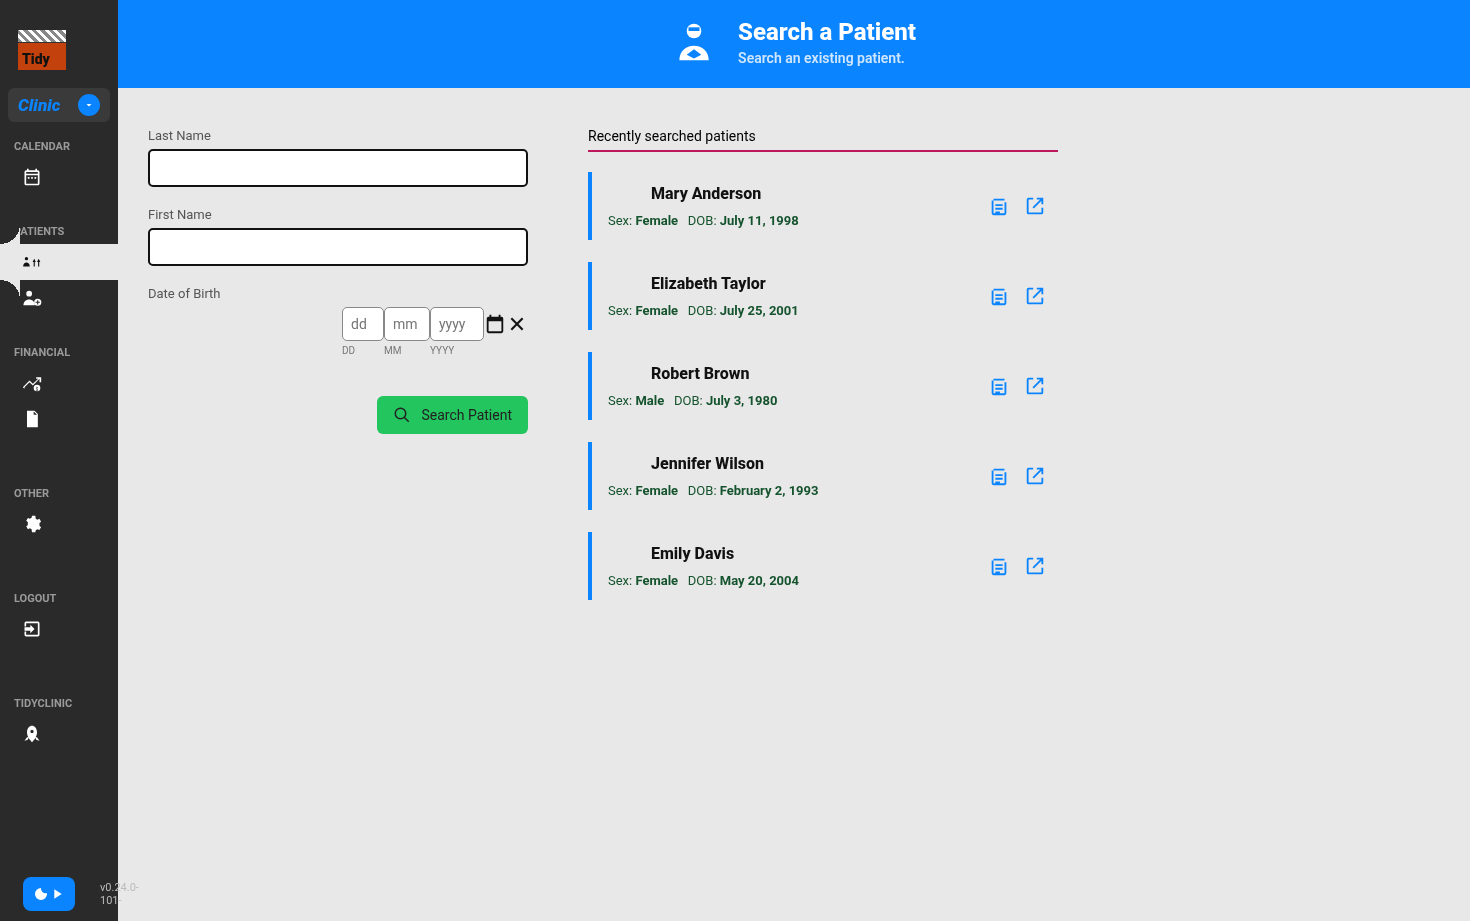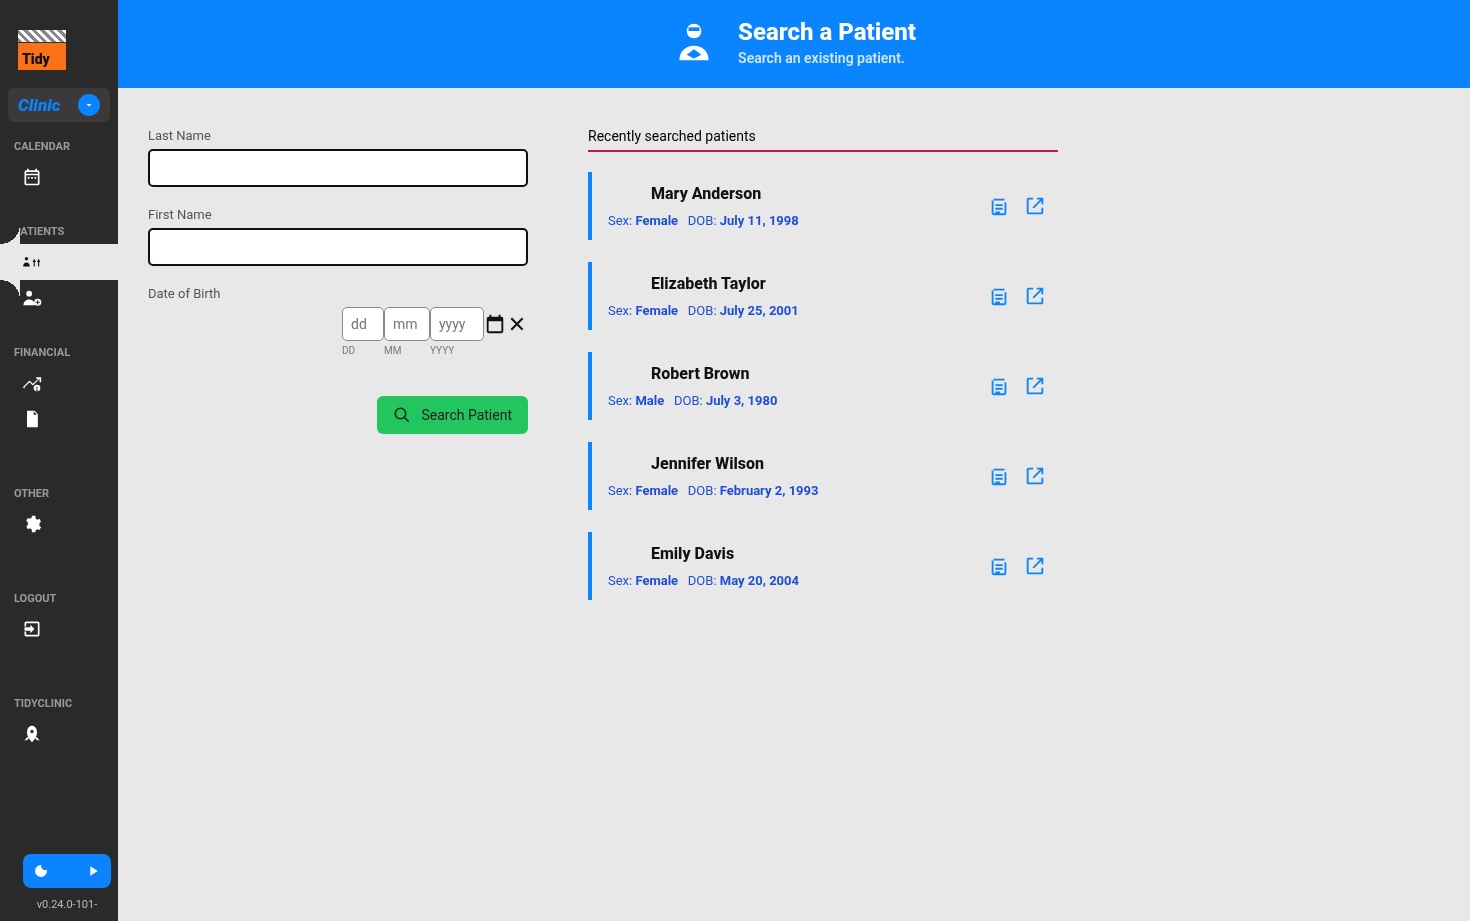--- a/index.html
+++ b/index.html
@@ -1,38 +1,38 @@
 <!DOCTYPE html>
 <html><head>
   <meta charset="utf-8">
   <style>
     * { box-sizing: border-box; margin: 0; padding: 0; font-family: -apple-system, BlinkMacSystemFont, 'Segoe UI', Roboto, Arial, sans-serif; }
     body { background: #e8e8e8; width: 1470px; height: 921px; overflow: hidden; display: flex; }
 
     
     .sidebar { width: 118px; background: #2a2a2a; display: flex; flex-direction: column; position: relative; height: 921px; }
-    .logo-box { width: 48px; height: 40px; background: #f97316; margin: 30px 0 8px 18px; position: relative; display:flex; align-items:flex-end; padding:3px 4px; }
+    .logo-box { width: 48px; height: 40px; background: #c2410c; margin: 30px 0 8px 18px; position: relative; display:flex; align-items:flex-end; padding:3px 4px; }
     .logo-box::before { content:''; position:absolute; top:0; left:0; right:0; height:12px; background: repeating-linear-gradient(45deg,#888 0 3px,#fff 3px 6px); border-bottom:1px solid #333;}
     .logo-text { font-size: 14px; font-weight: 900; color: #111; }
 
     .clinic-button { margin: 10px 8px 8px 8px; background: #3a3a3a; border-radius: 6px; padding: 6px 10px; display: flex; align-items: center; justify-content: space-between; }
     .clinic-label { color: #0a84ff; font-weight: 900; font-size: 17px; font-style: italic; }
     .clinic-chevron { width: 22px; height: 22px; background: #0a84ff; border-radius: 50%; display: flex; align-items:center; justify-content:center;}
     .clinic-chevron svg { fill:#fff; }
 
     .nav-header { color: #9a9a9a; font-size: 11px; font-weight: 700; padding: 10px 14px 6px 14px; }
     .nav-spacer { height: 20px; }
     .nav-item { padding: 8px 0 8px 22px; display:flex; align-items:center; position:relative; }
     .nav-item.active { background: #e8e8e8; }
     .nav-item.active::before { content:''; position:absolute; left:0; top:-20px; width:20px;height:20px; background:radial-gradient(circle at 0 0,#2a2a2a 20px,#e8e8e8 20px); }
     .nav-item.active::after { content:''; position:absolute; left:0; bottom:-20px; width:20px;height:20px; background:radial-gradient(circle at 0 100%,#2a2a2a 20px,#e8e8e8 20px); }
     .nav-icon { fill:#fff; width:20px; height:20px; }
     .nav-item.active .nav-icon { fill:#111; }
 
-    .sidebar-bottom { position:absolute; bottom:10px; left:16px; right:0; display:flex; flex-direction:column; align-items:center; gap:10px;}
+    .sidebar-bottom { position:absolute; bottom:10px; left:8px; right:0; display:flex; flex-direction:row; align-items:center; gap:10px;}
     .theme-toggle { margin:0 15px; height:34px; width:88px; background:#0a84ff; border-radius:8px; display:flex; align-items:center; justify-content:space-between; padding:0 10px;}
     .theme-toggle svg { fill:#fff; width:16px; height:16px;}
     .version { color:#bbb; font-size:11px; }
 
     
     .main { flex:1; display:flex; flex-direction:column; }
     .header { background:#0a84ff; padding: 18px 30px 22px 30px; display:flex; align-items:center; gap:22px;justify-content:center; }
     .header-icon { width:44px; height:44px; fill:#fff;}
     .header-title { color:#fff; font-size:24px; font-weight:800; }
     .header-subtitle { color:#cfe6ff; font-size:14px; font-weight:600; margin-top:4px; }
@@ -52,21 +52,21 @@
     .dob-sub { font-size:10px; color:#777; margin-top:4px; }
     .dob-icon { width:22px; height:22px; fill:#111; margin-top:6px; cursor:pointer;}
     .dob-clear { width:22px; height:22px; margin-top:6px; cursor:pointer; display:flex;align-items:center;justify-content:center; font-size:22px; color:#111;}
 
     .search-btn { float:right; margin-top:40px; background:#22c55e; border:none; border-radius:6px; padding:10px 16px; display:flex; align-items:center; gap:10px; font-size:14px; cursor:pointer; color:#222;}
     .search-btn svg { width:18px;height:18px; fill:none; stroke:#222; stroke-width:2;}
 
     .results-header { font-size:14px; font-weight:400; padding-bottom:6px; border-bottom:2px solid #be185d; margin-bottom:20px;}
     .patient-card { border-left:4px solid #0a84ff; padding:12px 12px 12px 16px; margin-bottom:22px; display:flex; justify-content:space-between; align-items:center;}
     .patient-name { font-size:16px; font-weight:800; color:#111; margin-bottom:10px;margin-left:43px;}
-    .patient-meta { font-size:13px; color:#1d4ed8;}
+    .patient-meta { font-size:13px; color:#14532d;}
     .patient-meta .lab { font-weight:400;}
     .patient-meta .val { font-weight:700;}
     .patient-actions { display:flex; gap:14px;}
     .action-icon { width:22px; height:22px; stroke:#0a84ff; fill:none; stroke-width:2; cursor:pointer;}
     .action-icon.newspaper { fill:#0a84ff; stroke:none;}
 
   </style>
 </head>
 <body>
 

